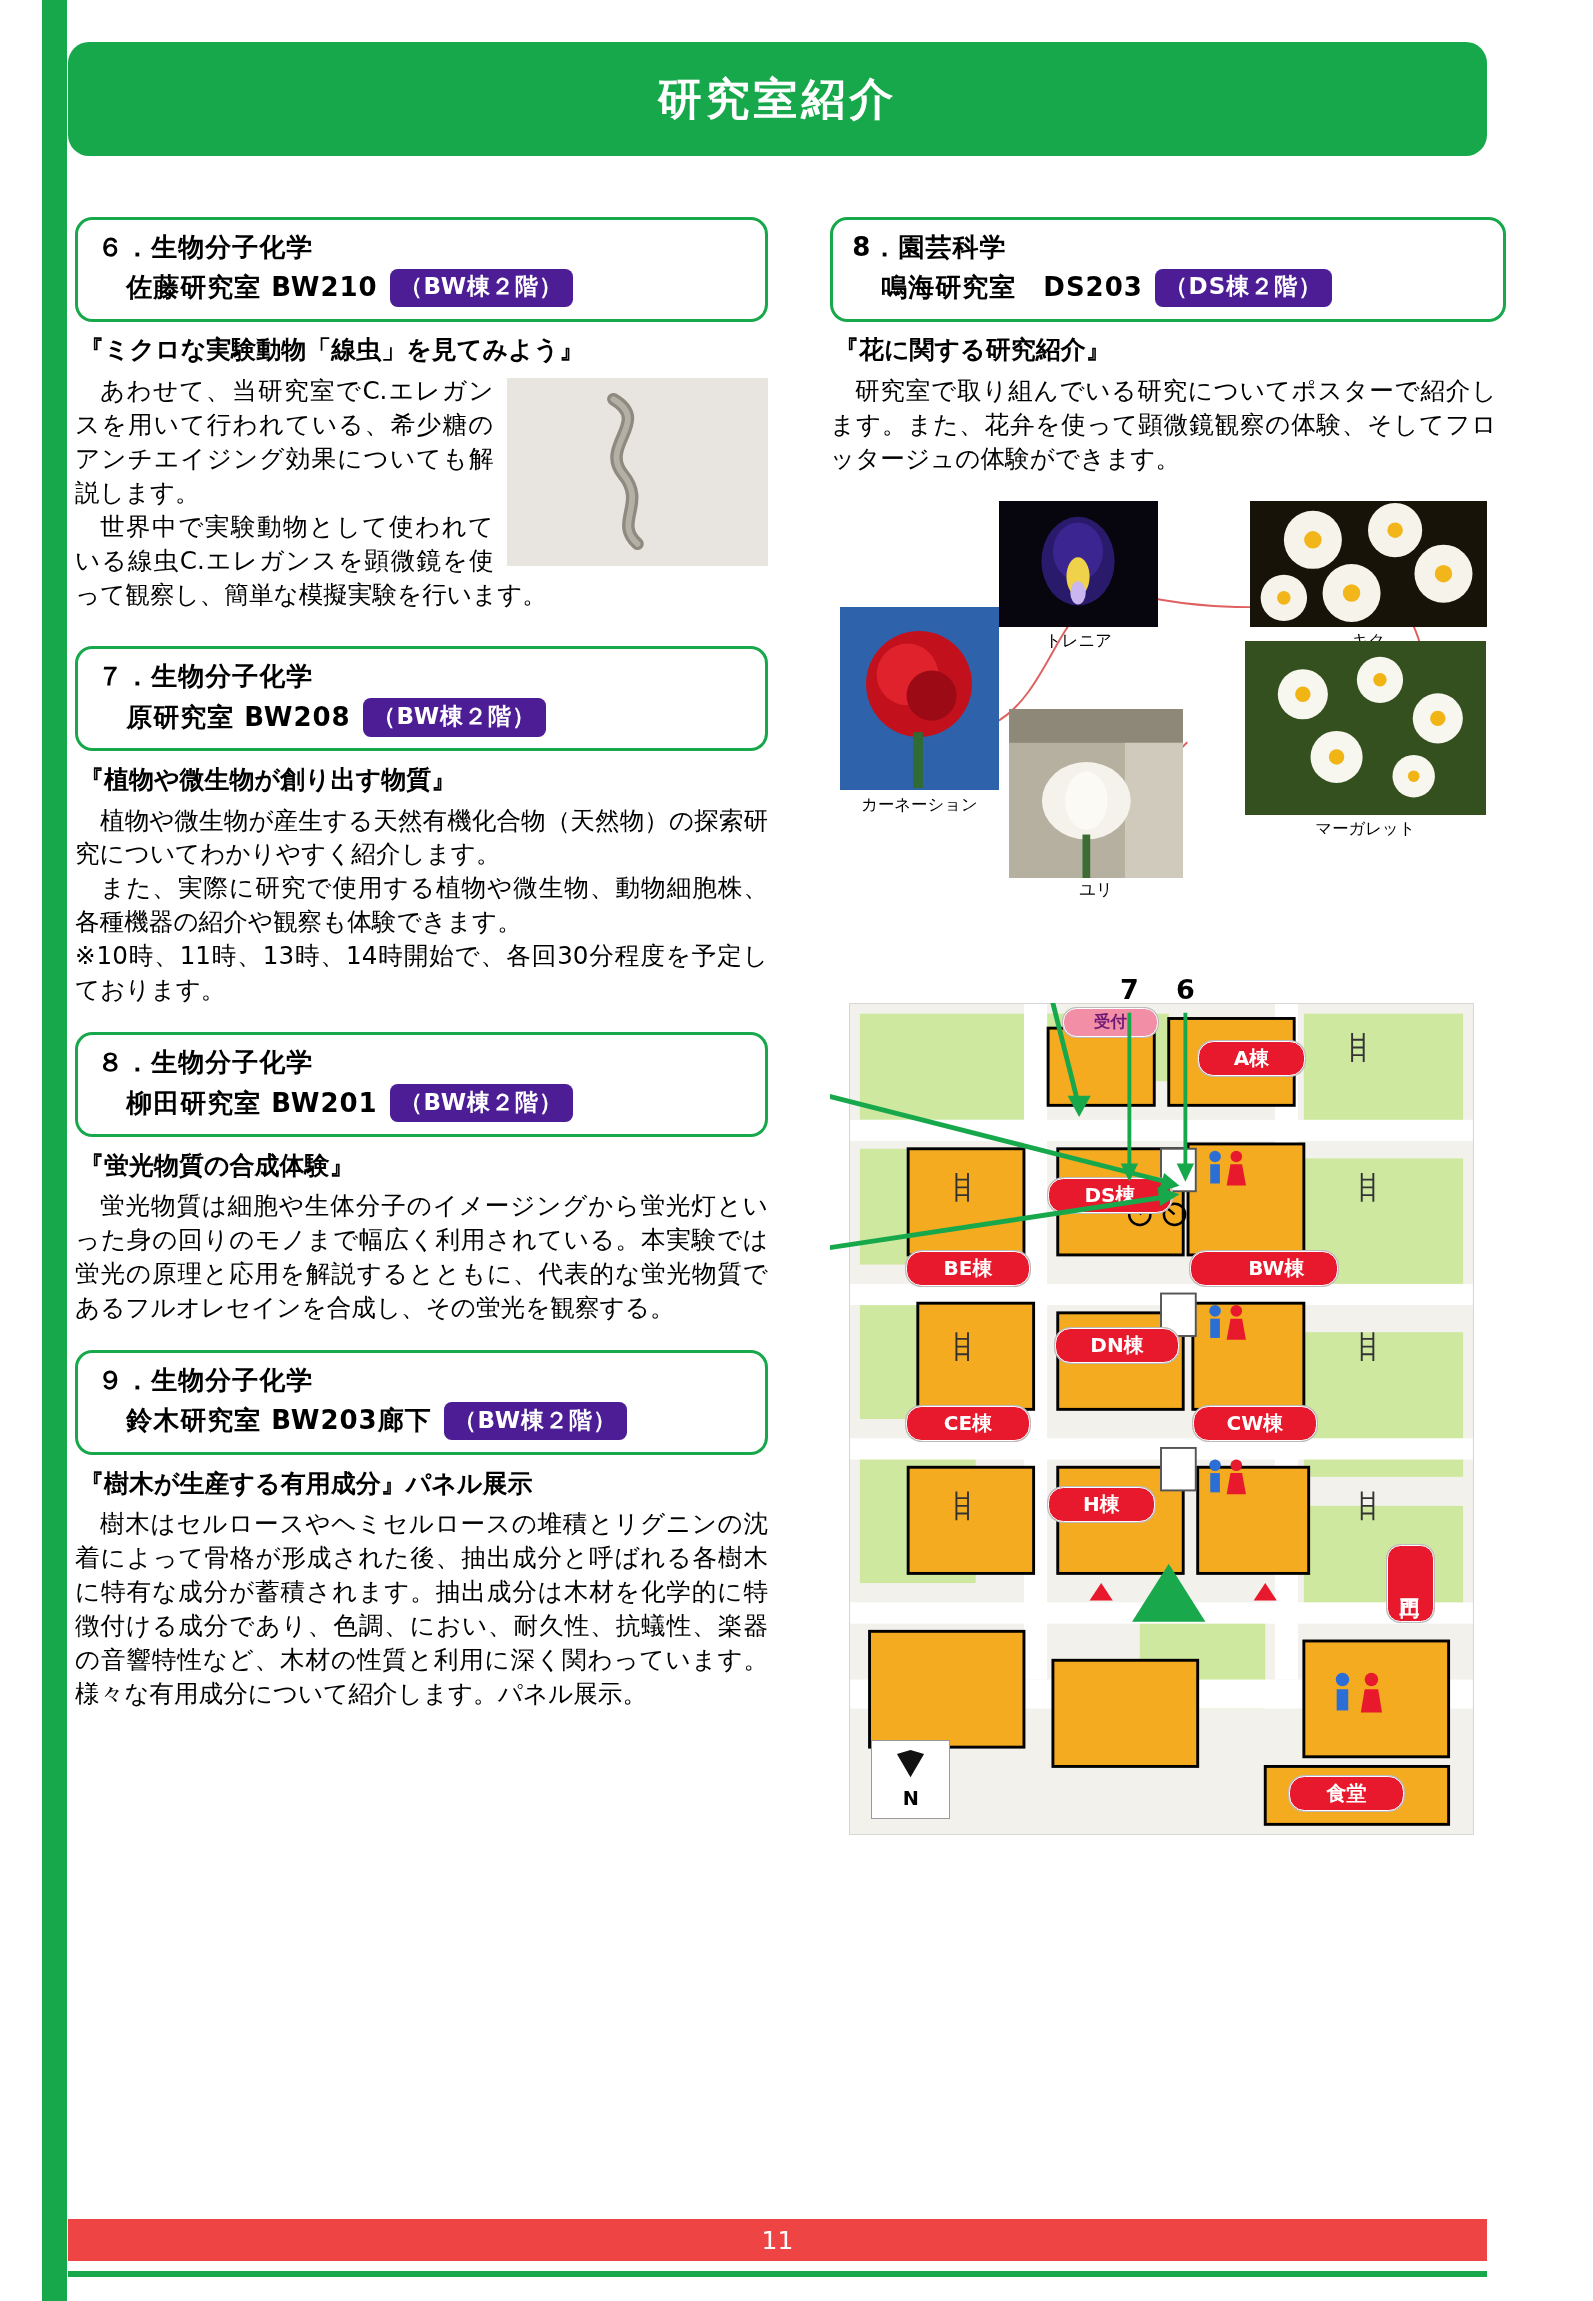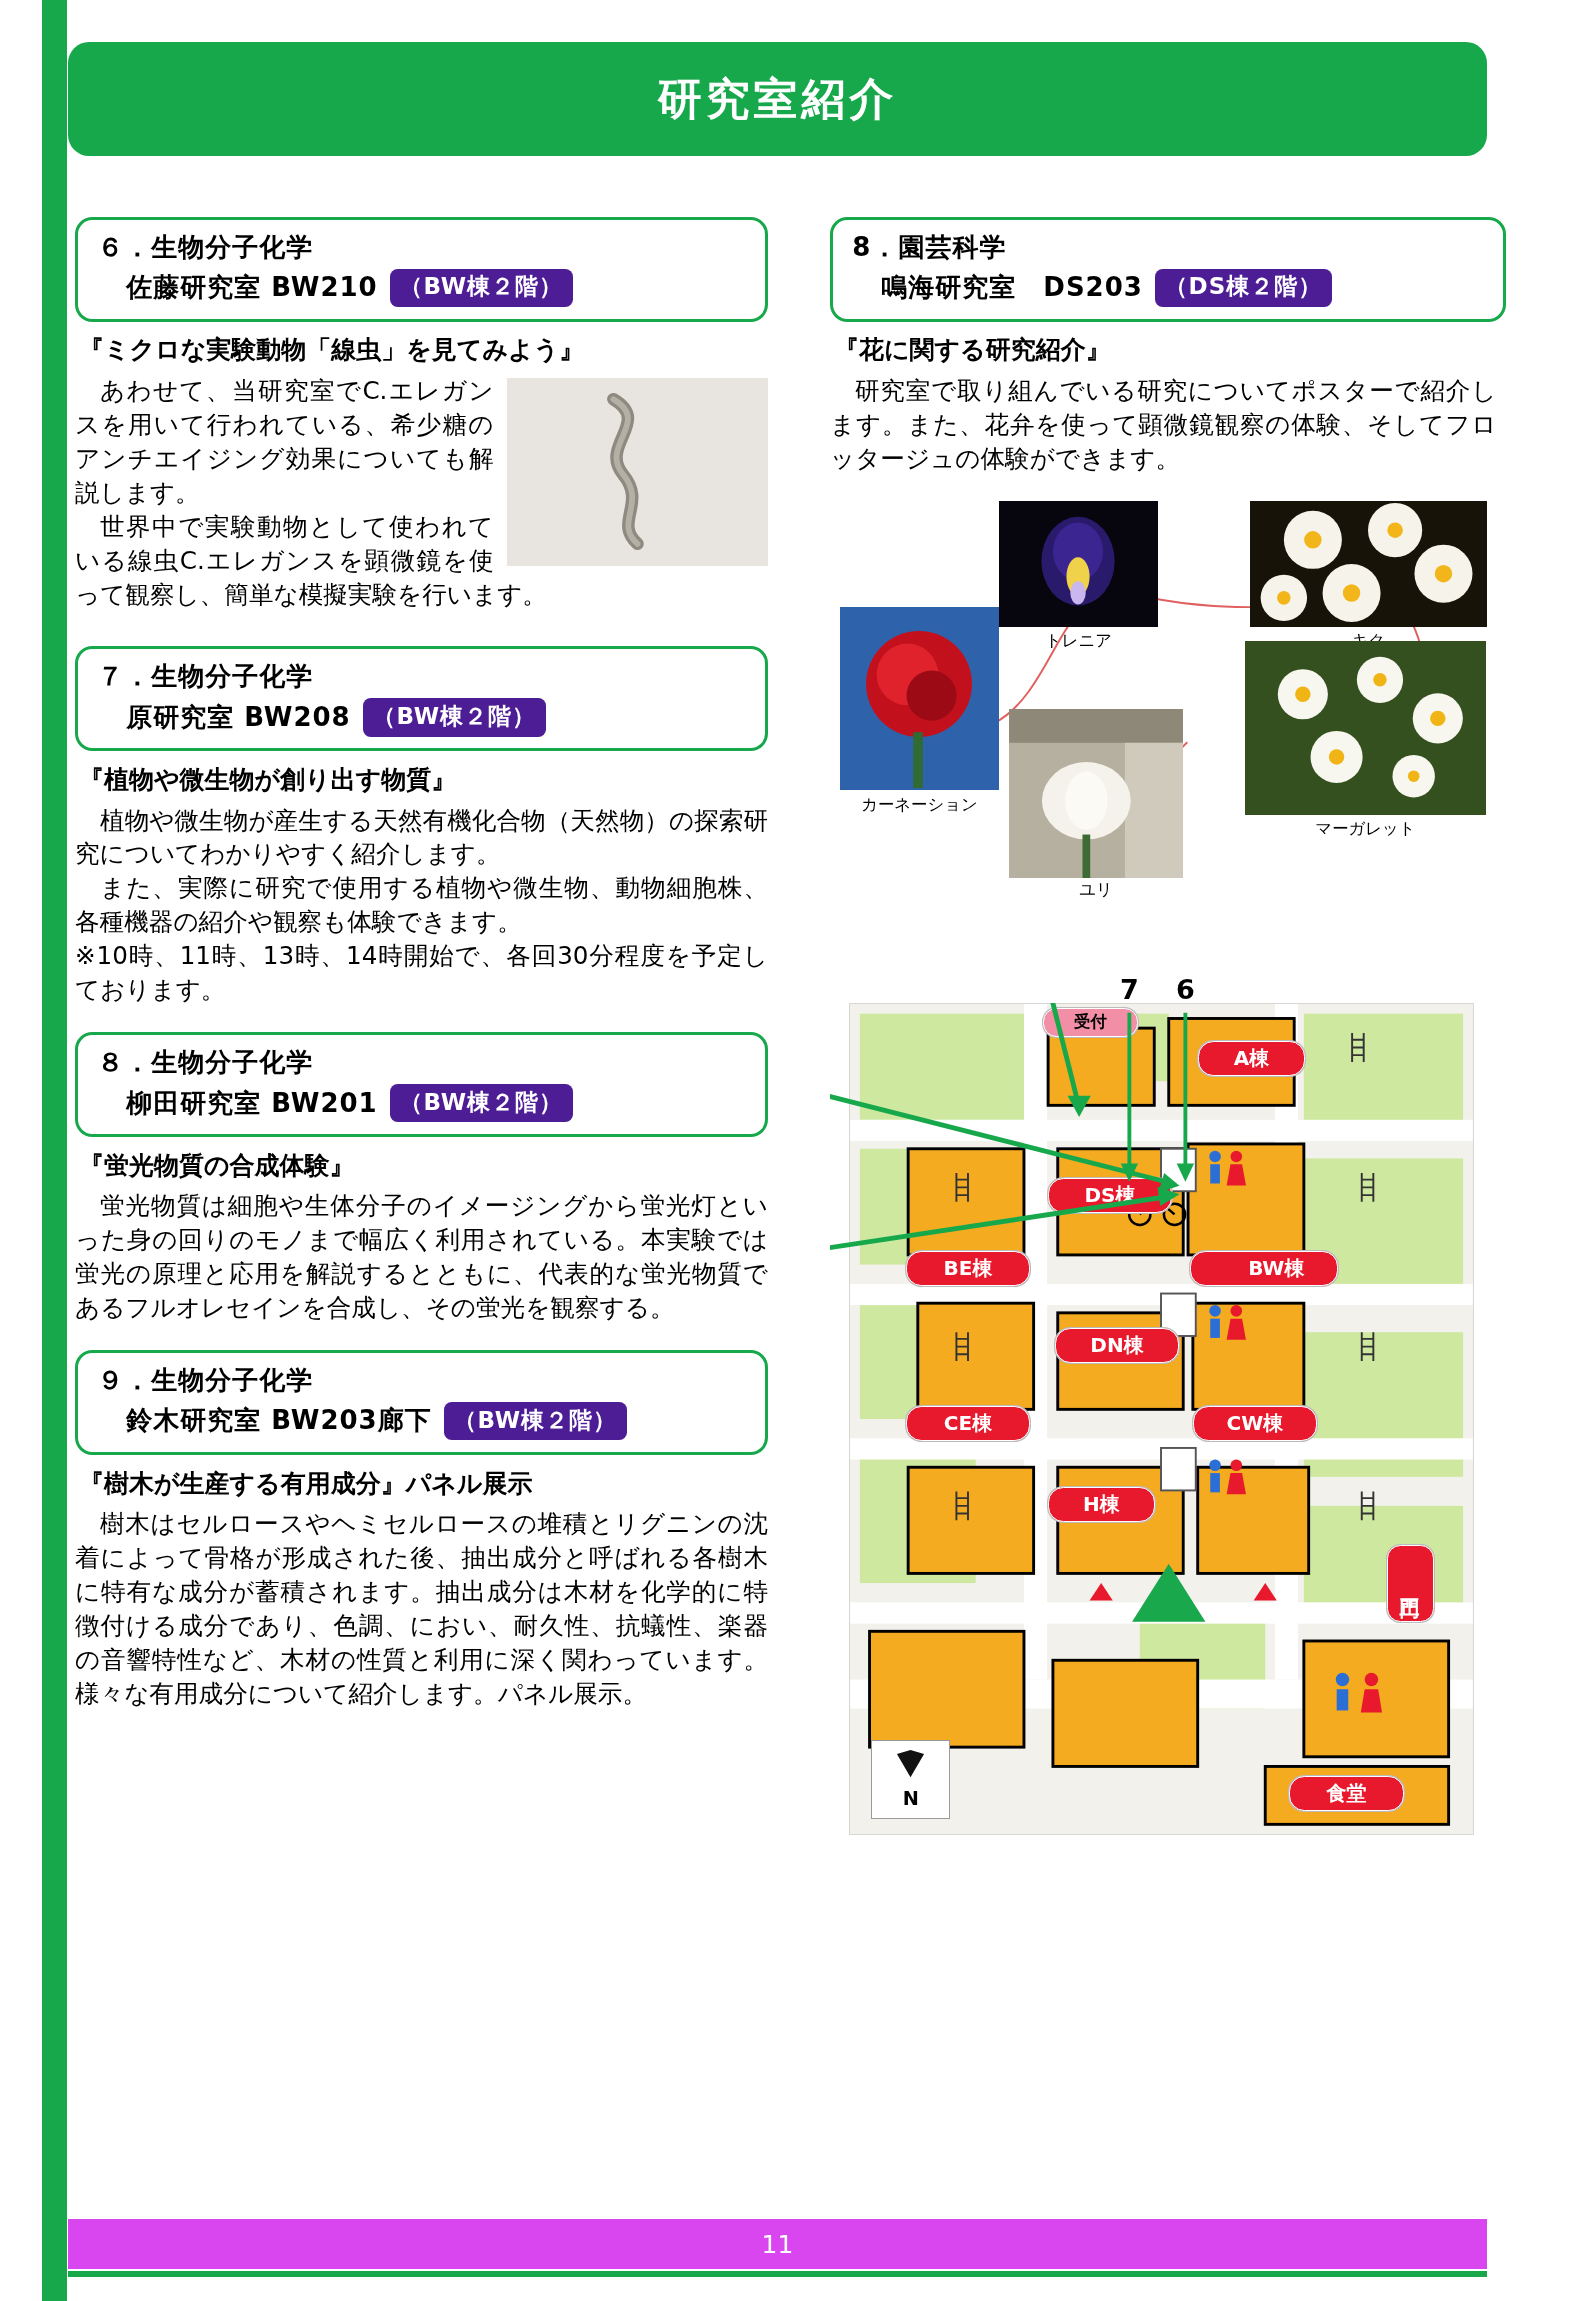--- a/index.html
+++ b/index.html
@@ -23,22 +23,22 @@
   .header{
     position:absolute;left:68px;top:42px;width:1419px;height:114px;
     background:#17a84b;border-radius:21px;
     display:flex;align-items:center;justify-content:center;
   }
   .header-title{
     color:#ffffff;font-size:44px;font-weight:bold;letter-spacing:3.9px;
   }
   
   .footer{
-    position:absolute;left:68px;top:2219px;width:1419px;height:50px;
-    background:#d946ef;display:flex;align-items:center;justify-content:center;
+    position:absolute;left:68px;top:2219px;width:1419px;height:42px;
+    background:#ef4444;display:flex;align-items:center;justify-content:center;
   }
   .footer-num{color:#ffffff;font-size:25px;}
   .footer-rule{
     position:absolute;left:68px;top:2271px;width:1419px;height:5.8px;background:#17a84b;
   }
 
   
   .col-left{position:absolute;left:75px;top:217px;width:693px;}
   .col-right{position:absolute;left:830px;top:217px;width:676px;}
 
@@ -86,21 +86,21 @@
   .map-box{
     position:absolute;left:19.3px;top:0;width:623px;height:830px;
     background:#efeeea;border:1.9px solid #d8d7d2;overflow:hidden;
   }
   .pill{
     position:absolute;background:#e8192c;color:#fff;border:1.9px solid #fff;
     border-radius:15.4px;font-size:20px;font-weight:bold;
     display:flex;align-items:center;justify-content:center;
     white-space:nowrap;padding:0 7.7px;box-shadow:0 0 0 1px #bbb;
   }
-  .pill-pink{background:#f28fa6;color:#000000;font-size:16.4px;border-radius:13.5px;}
+  .pill-pink{background:#f28fa6;color:#701a75;font-size:16.4px;border-radius:13.5px;margin-left:20px;}
   .num-label{position:absolute;font-size:27px;font-weight:bold;color:#000;}
   .arrow-layer{position:absolute;left:0;top:0;pointer-events:none;}
   .compass{
     position:absolute;background:#fff;border:1px solid #999;
     width:77px;height:77px;display:flex;align-items:center;justify-content:center;
     flex-direction:column;
   }
   .compass span{font-size:19.3px;font-weight:bold;}
 </style>
 </head>

